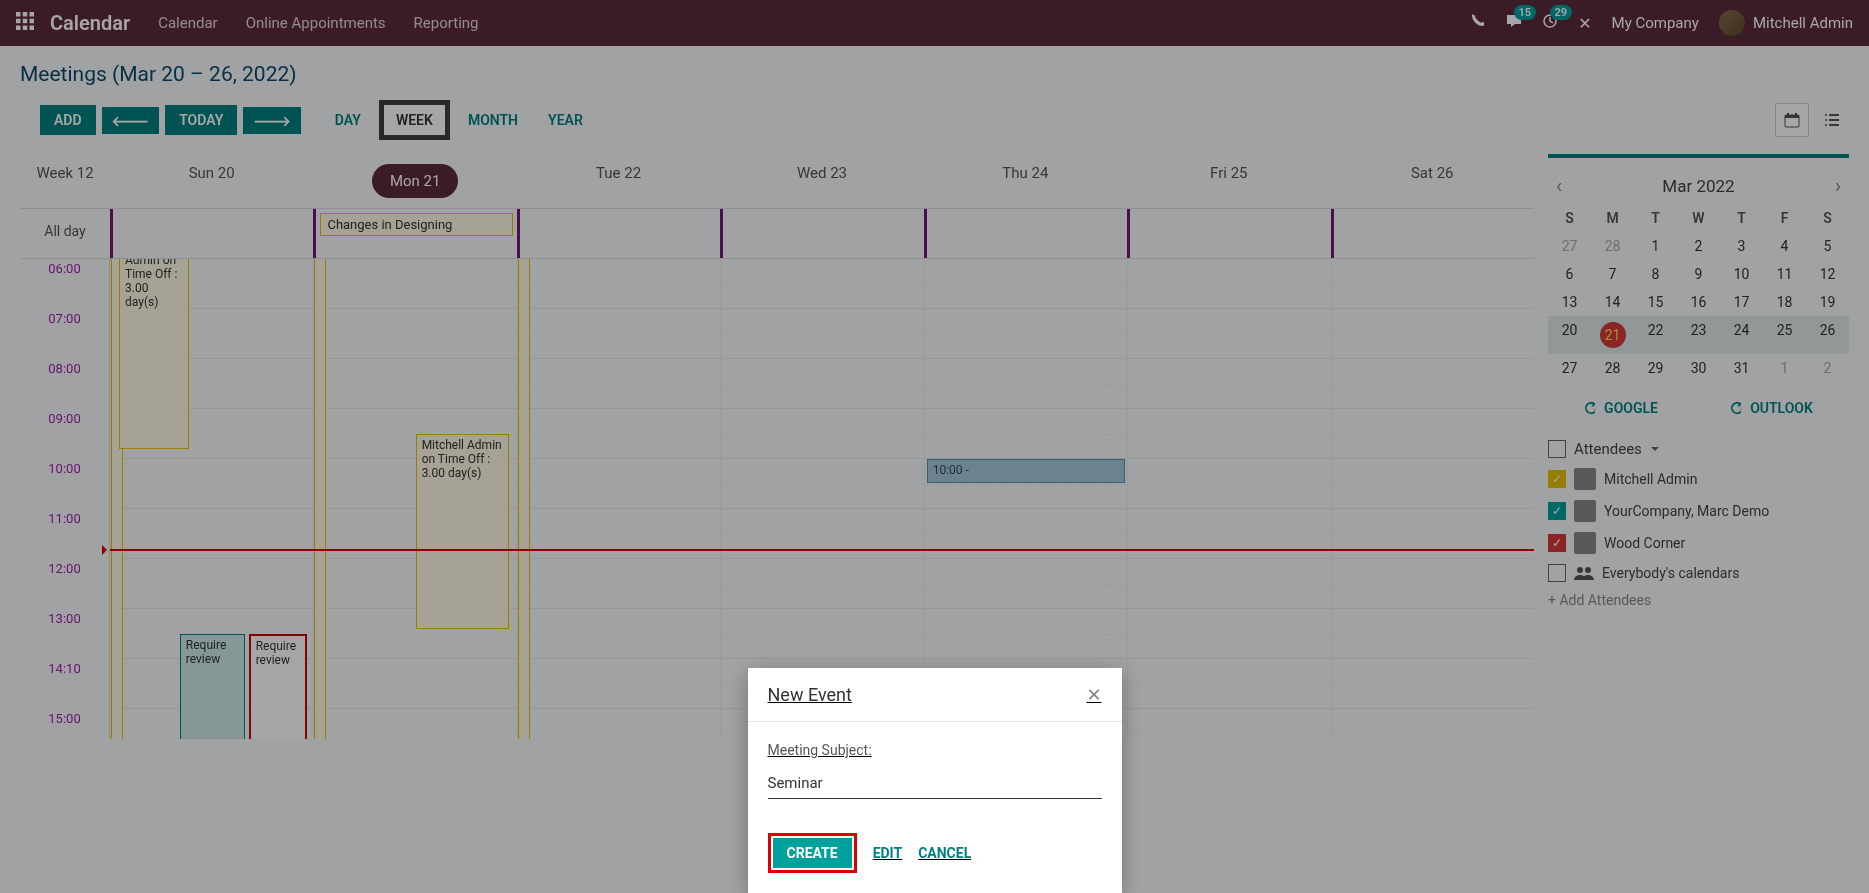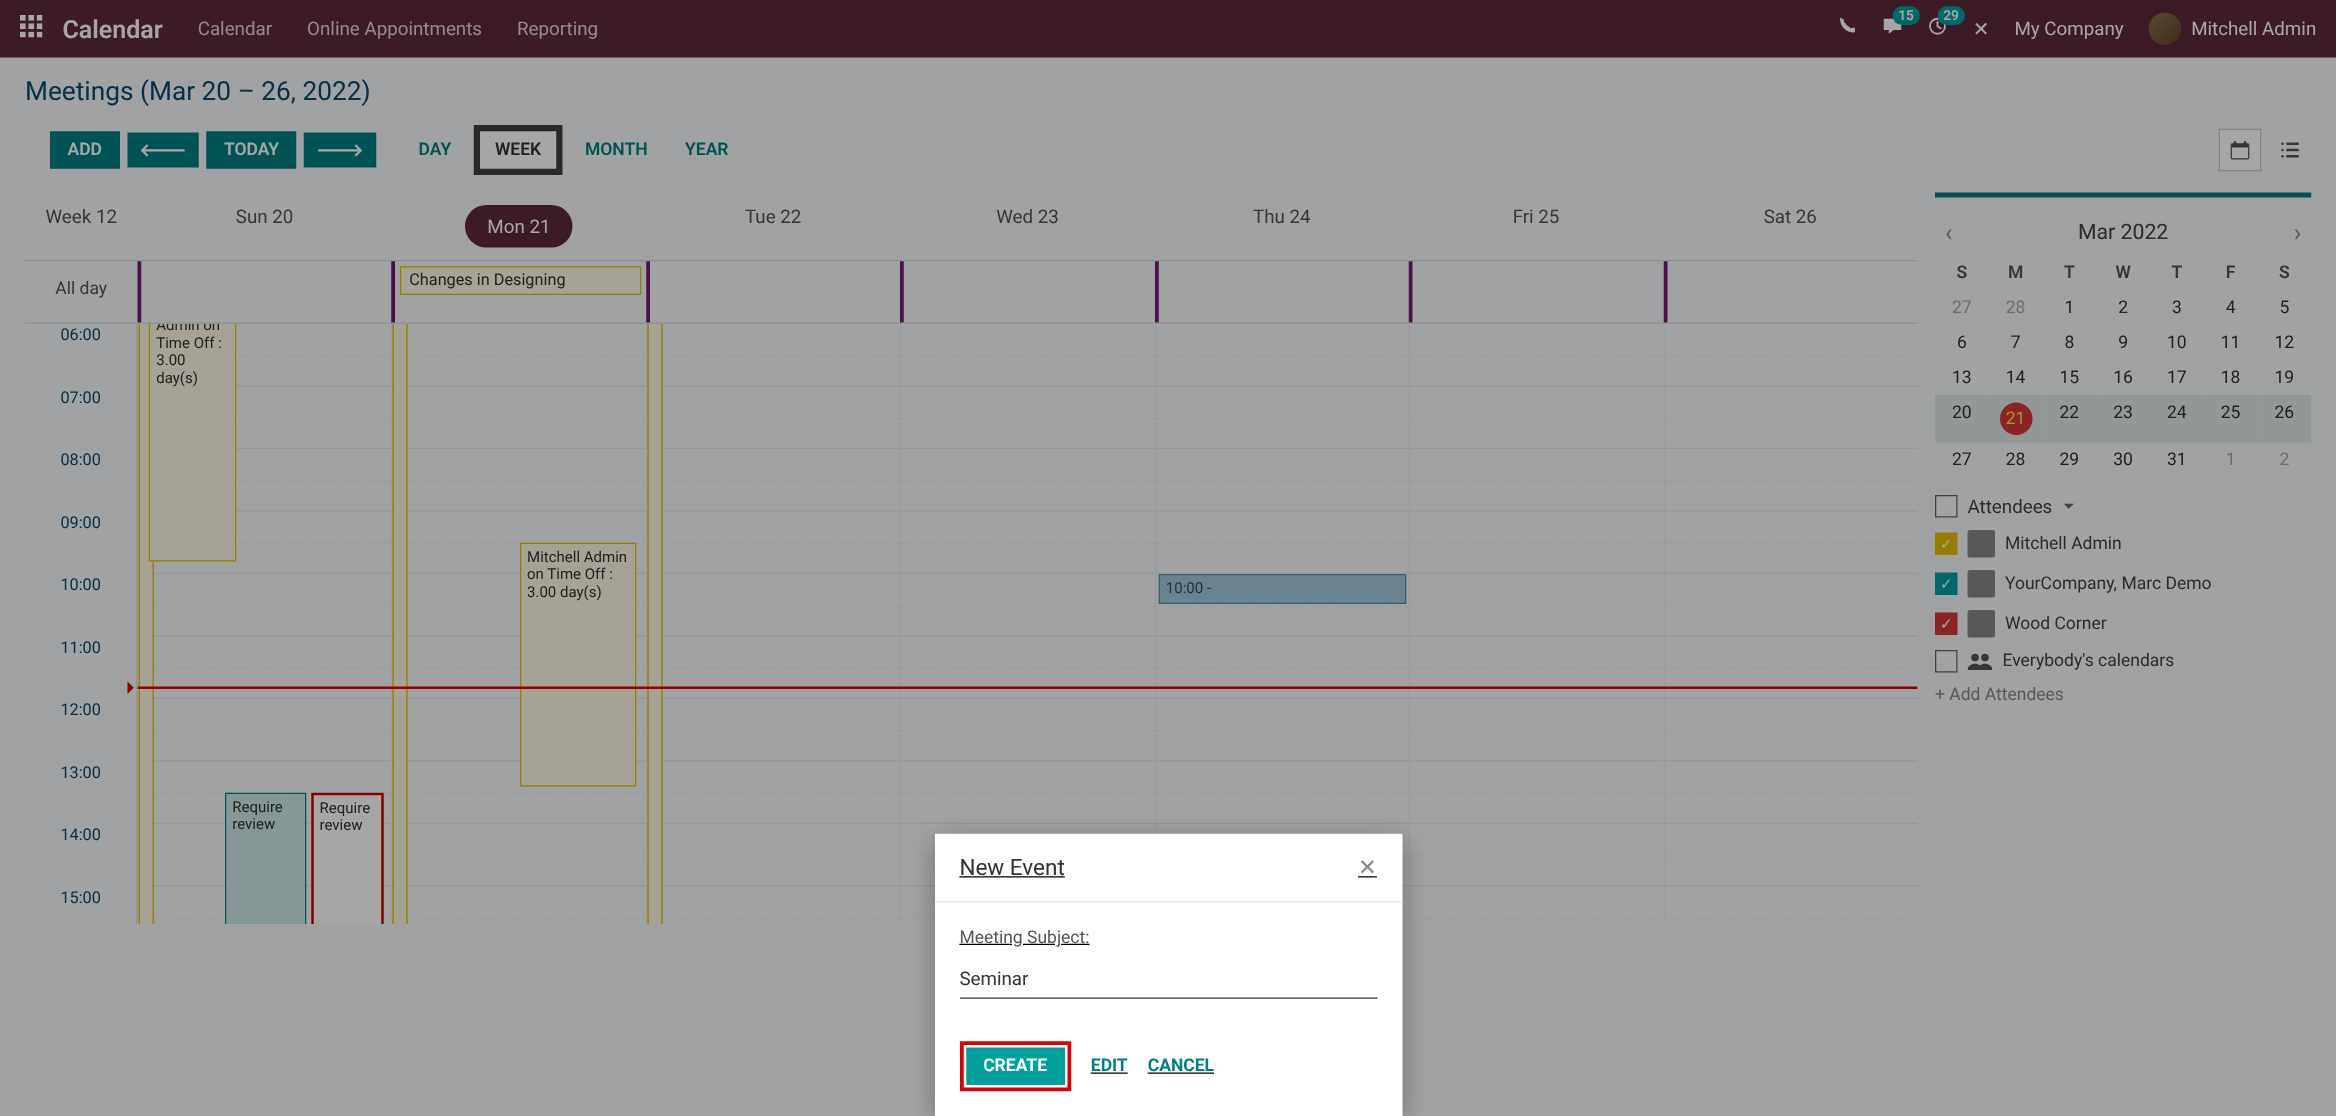--- a/index.html
+++ b/index.html
@@ -43,21 +43,21 @@
 
 
 .allday-row { display: flex; border-bottom: 1px solid #ddd; min-height: 50px; }
 .allday-label { width: 90px; text-align: center; padding: 14px 0; font-size: 14px; color: #555; }
 .allday-cell { flex: 1; border-left: 3px solid #701a75; padding: 4px; }
 .allday-event { background: #fff9e6; border: 1px solid #e6c200; font-size: 13px; padding: 3px 6px; color: #333; }
 
 
 .time-grid { display: flex; position: relative; height: 480px; overflow-y: auto; }
 .time-col { width: 90px; }
-.time-slot { height: 50px; text-align: left; font-size: 13px; color: #0c4a6e; border-right: 1px solid #ddd; display: flex; align-items: flex-start; justify-content: center; padding-top: 2px; }
+.time-slot { height: 50px; text-align: left; font-size: 13px; color: #a21caf; border-right: 1px solid #ddd; display: flex; align-items: flex-start; justify-content: center; padding-top: 2px; }
 .day-col { flex: 1; border-left: 1px solid #eee; position: relative; }
 .hour-line { height: 50px; border-bottom: 1px solid #e8e8e8; position: relative; }
 .hour-line::after { content:''; position:absolute; left:0; right:0; top:50%; border-bottom:1px dashed #eee; }
 .now-line { position: absolute; left: 90px; right: 0; height: 2px; background: #d00; z-index: 5; }
 .now-line::before { content:''; position:absolute; left:-8px; top:-4px; border:5px solid transparent; border-left-color:#d00; }
 .event-block { position: absolute; font-size: 12px; color: #333; padding: 3px 5px; overflow: hidden; }
 .event-yellow { background: #fff9e6; border: 1px solid #e6c200; }
 .event-teal { background: #cce8e8; border: 1px solid #008080; }
 .event-red { background: #fff; border: 2px solid #c00; }
 .event-pending { background: #a3c9dc; border: 1px solid #5b8fa8; color: #2c4a5e; }
@@ -214,21 +214,21 @@
       <div class="time-grid">
         <div class="time-col" id="time-col">
             <div class="time-slot">06:00</div>
             <div class="time-slot">07:00</div>
             <div class="time-slot">08:00</div>
             <div class="time-slot">09:00</div>
             <div class="time-slot">10:00</div>
             <div class="time-slot">11:00</div>
             <div class="time-slot">12:00</div>
             <div class="time-slot">13:00</div>
-            <div class="time-slot">14:00</div>
+            <div class="time-slot">14:10</div>
             <div class="time-slot">15:00</div>
           </div>
         <div class="day-col" id="col-sun">
             <div class="hour-line"></div>
             <div class="hour-line"></div>
             <div class="hour-line"></div>
             <div class="hour-line"></div>
             <div class="hour-line"></div>
             <div class="hour-line"></div>
             <div class="hour-line"></div>
@@ -371,20 +371,36 @@
             <div class="mini-d week"><span>26</span></div>
             <div class="mini-d"><span>27</span></div>
             <div class="mini-d"><span>28</span></div>
             <div class="mini-d"><span>29</span></div>
             <div class="mini-d"><span>30</span></div>
             <div class="mini-d"><span>31</span></div>
             <div class="mini-d muted"><span>1</span></div>
             <div class="mini-d muted"><span>2</span></div>
           </div>
       </div>
+      <div class="sync-row">
+        <span class="sync-link">
+          <svg width="14" height="14" viewBox="0 0 16 16" fill="#008080">
+              <path d="M13 8a5 5 0 11-1.5-3.5L13 3a7 7 0 100 10l-1.5-1.5A5 5 0 0113 8z"></path>
+              <path d="M12 2v4h-4z"></path>
+            </svg>
+          <span>GOOGLE</span>
+        </span>
+        <span class="sync-link">
+          <svg width="14" height="14" viewBox="0 0 16 16" fill="#008080">
+              <path d="M13 8a5 5 0 11-1.5-3.5L13 3a7 7 0 100 10l-1.5-1.5A5 5 0 0113 8z"></path>
+              <path d="M12 2v4h-4z"></path>
+            </svg>
+          <span>OUTLOOK</span>
+        </span>
+      </div>
       <div class="attendees">
         <div class="att-title">
           <span class="att-check empty">✓</span>
           <span>Attendees</span>
           <svg width="10" height="10" viewBox="0 0 10 10" fill="#666">
               <path d="M1 3l4 4 4-4z"></path>
             </svg>
         </div>
         <div id="attendee-rows">
             <div class="att-row">

